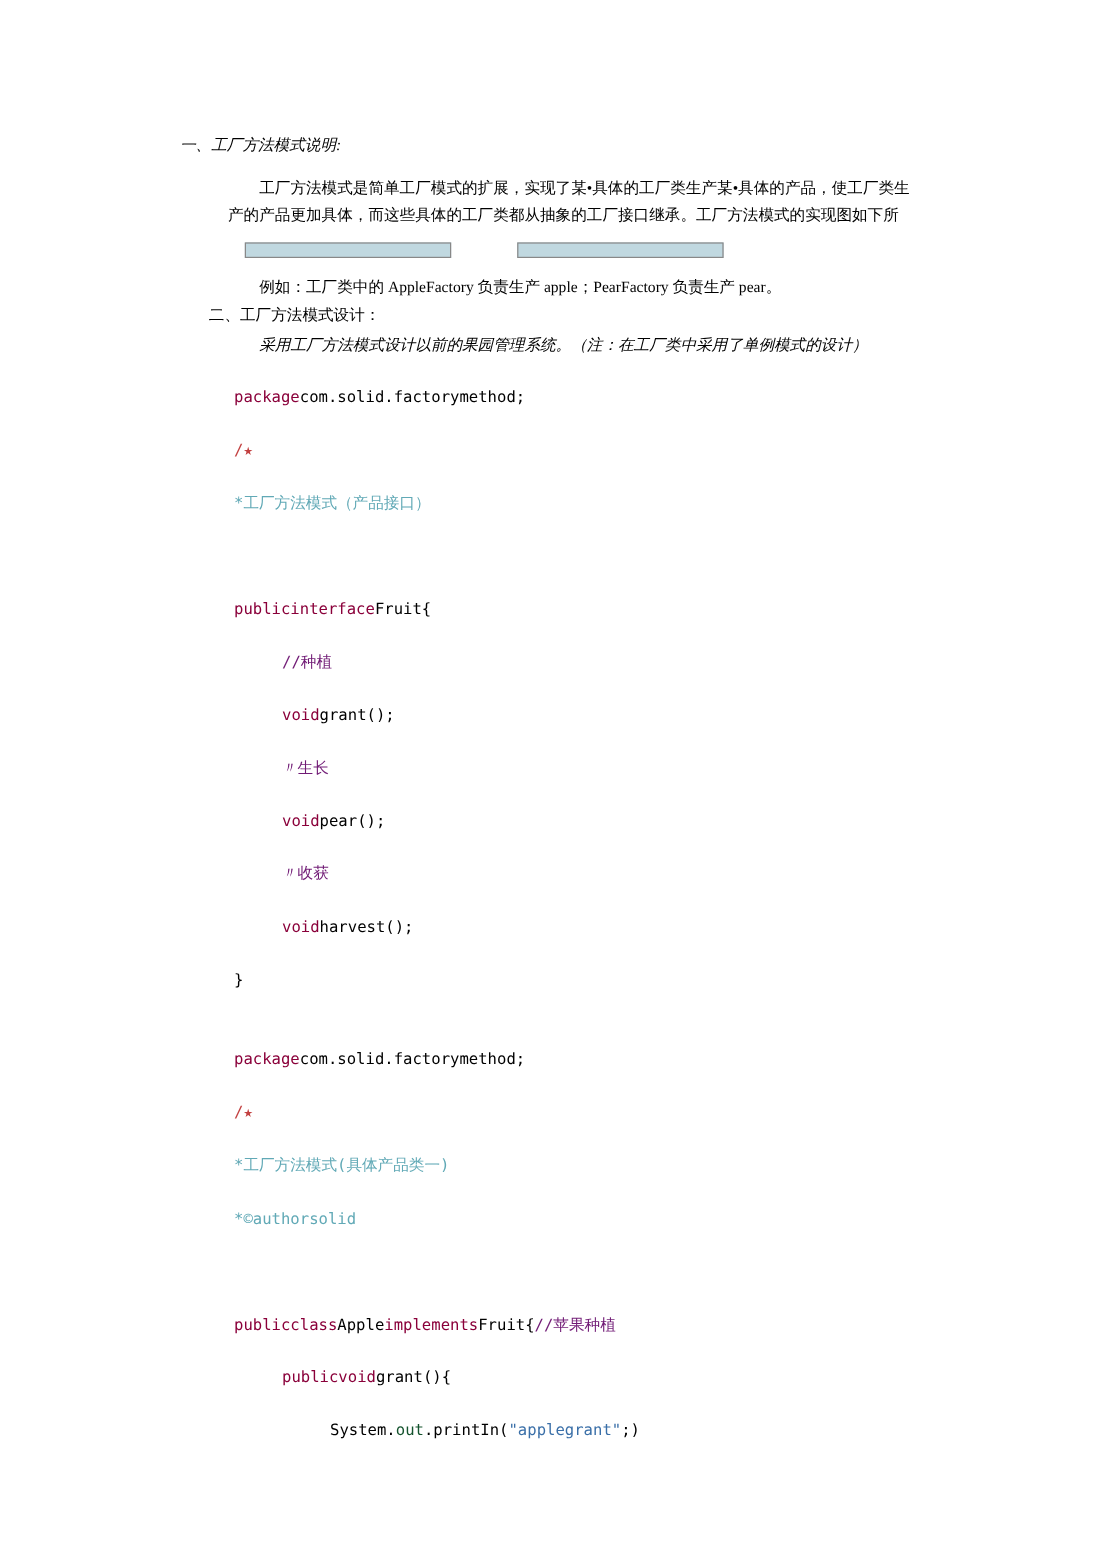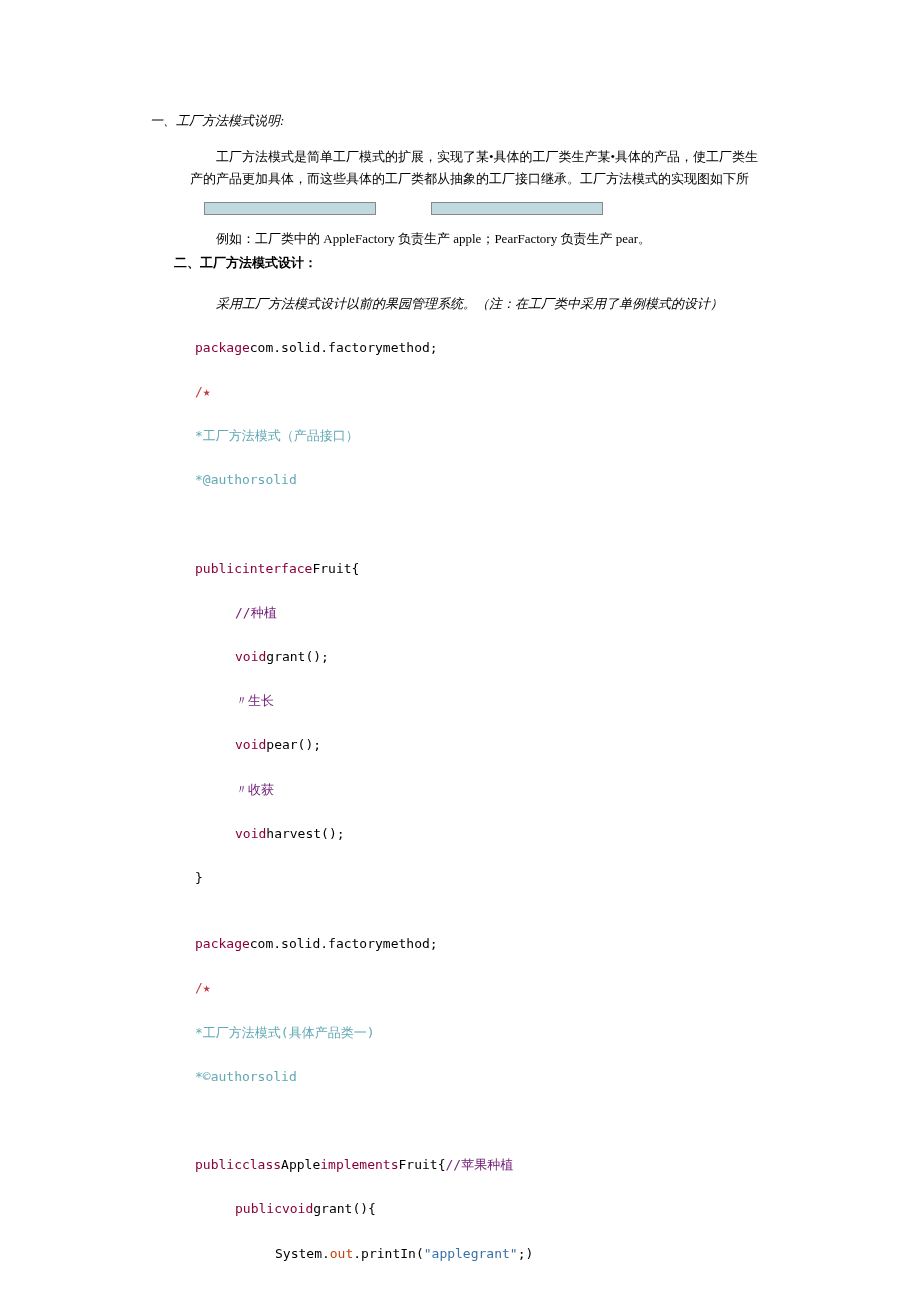--- a/index.html
+++ b/index.html
@@ -18,28 +18,28 @@
   .boxes { margin: 10px 0 6px 54px; }
   .box {
     display: inline-block;
     width: 172px;
     height: 13px;
     background: #c0d8e0;
     border: 1px solid #888;
     margin-right: 52px;
   }
   .after-box { margin-left: 40px; text-indent: 2em; margin-bottom: 2px; }
-  .sub-title { margin-left: 24px; margin-bottom: 18px; font-weight: bold; }
+  .sub-title { margin-left: 24px; margin-bottom: 2px; }
   .sub-para { margin-left: 40px; text-indent: 2em; font-style: italic; }
   .code { font-family: "SimSun", monospace; white-space: pre; font-size: 13px; line-height: 1.7; }
   .kw { color: #8a003a; }
   .str { color: #3a6fa8; }
   .comment-g { color: #61a9b6; }
   .comment-s { color: #701a75; }
-  .out { color: #c2410c; }
+  .out { color: #14532d; }
   .red { color: #c23f3f; }
   .blk { display:block;margin-left:45px; }
   .pad1 { padding-left: 40px; }
   .pad2 { padding-left: 80px; }
 </style>
 </head>
 <body>
 
 <div class="section-title">一、工厂方法模式说明:</div>
 <div style="height:8px"></div>
@@ -52,21 +52,20 @@
 
 <div class="after-box">例如：工厂类中的 AppleFactory 负责生产 apple；PearFactory 负责生产 pear。</div>
 
 <div class="sub-title">二、工厂方法模式设计：</div>
 <div class="sub-para">采用工厂方法模式设计以前的果园管理系统。（注：在工厂类中采用了单例模式的设计）</div>
 
 <div class="code">
 <span class="blk"><span class="kw">package</span><span>com.solid.factorymethod;</span></span>
 <span class="blk"><span class="red">/★</span></span>
 <span class="blk"><span class="comment-g">*工厂方法模式（产品接口）</span></span>
-<span class="blk"><span class="comment-g">*@authorsolid</span></span>
 <span class="blk">&nbsp;</span>
 <span class="blk"><span class="kw">publicinterface</span><span>Fruit{</span></span>
 <span class="blk pad1"><span class="comment-s">//种植</span></span>
 <span class="blk pad1"><span class="kw">void</span><span>grant();</span></span>
 <span class="blk pad1"><span class="comment-s">〃生长</span></span>
 <span class="blk pad1"><span class="kw">void</span><span>pear();</span></span>
 <span class="blk pad1"><span class="comment-s">〃收获</span></span>
 <span class="blk pad1"><span class="kw">void</span><span>harvest();</span></span>
 <span class="blk"><span>}</span></span>
 </div>

